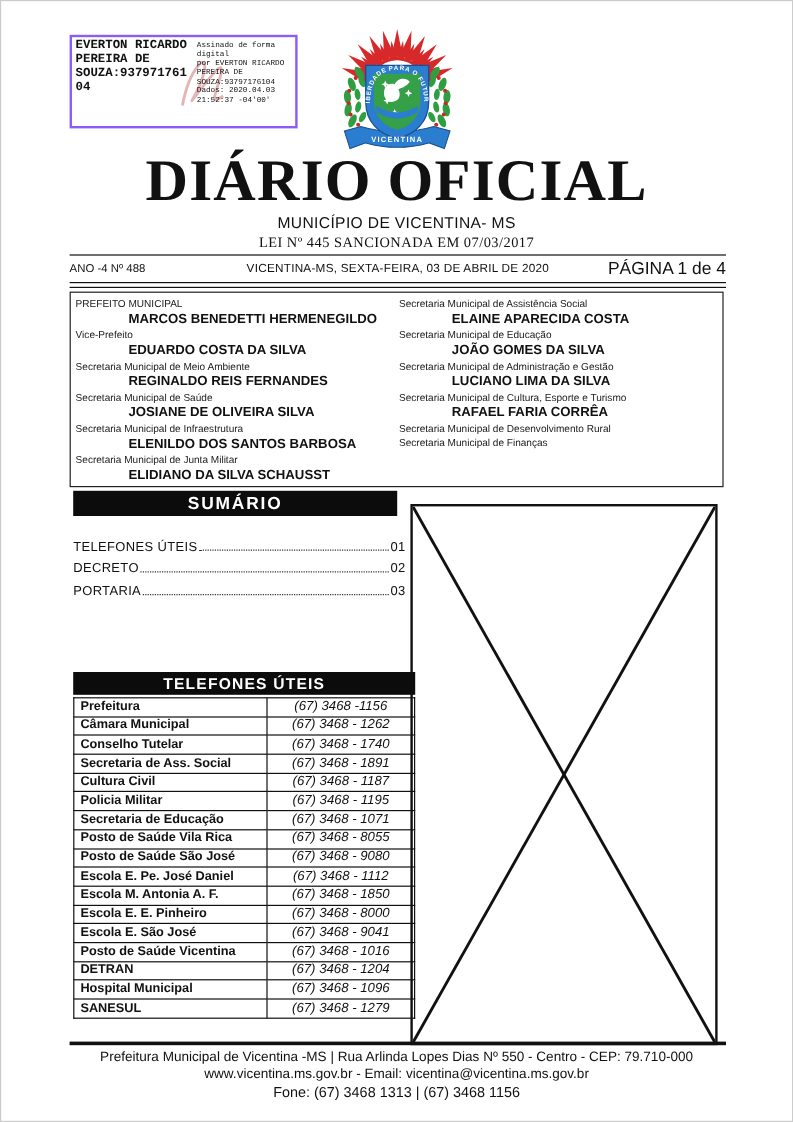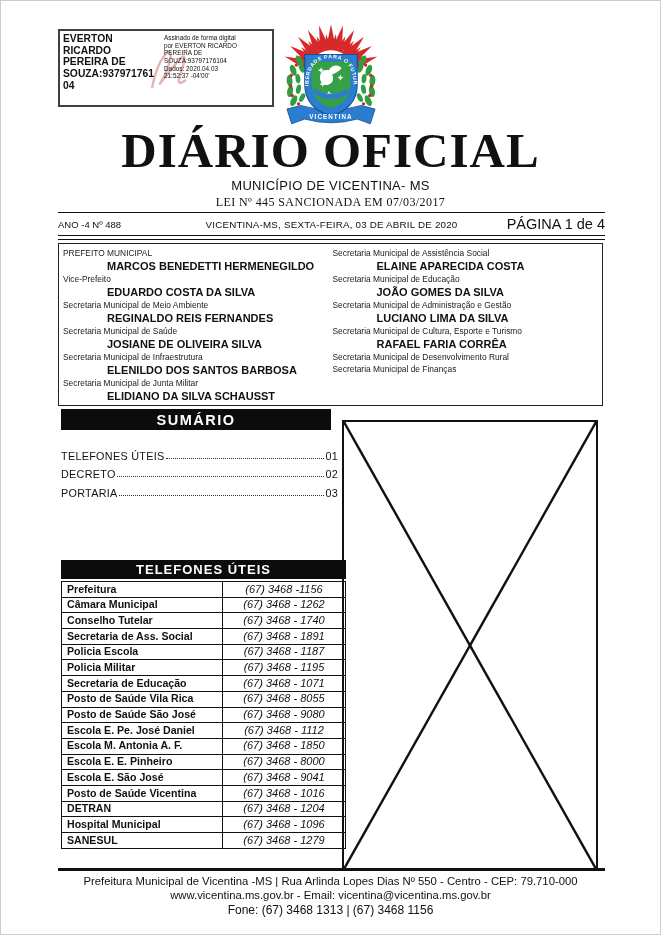--- a/index.html
+++ b/index.html
@@ -1,21 +1,21 @@
 <!DOCTYPE html>
 <html><head>
 <meta charset="utf-8">
 <style>
   html,body{margin:0;padding:0;background:#ffffff;}
   .page{position:relative;width:661px;height:935px;background:#fff;color:#111;
         font-family:"Liberation Sans",sans-serif;overflow:hidden;border:1px solid #cccccc;box-sizing:border-box;}
 
   
-  .sig-box{position:absolute;left:57px;top:28px;width:216px;height:78px;border:2px solid #404040;
-           background:#fff;display:flex;box-sizing:border-box;}
+  .sig-box{position:absolute;left:57px;top:28px;width:190px;height:78px;border:2px solid #8b5cf6;
+           background:#fff;display:flex;box-sizing:border-box;font-family:Liberation Mono, monospace;}
   .sig-holder{position:relative;z-index:1;width:99px;padding:2px 0 0 3px;font-weight:bold;
               font-size:10.3px;line-height:1.13;white-space:pre-line;}
   .sig-details{position:relative;z-index:1;flex:1;padding:3px 2px 0 2px;font-size:6.4px;
                line-height:1.2;white-space:pre-line;}
   .sig-flourish{position:absolute;left:76px;top:5px;z-index:0;}
 
   
   .crest{position:absolute;left:272px;top:20px;}
 
   
@@ -253,21 +253,21 @@
         </tr>
       <tr>
           <td class="tname">Conselho Tutelar</td>
           <td class="tphone">(67) 3468 - 1740</td>
         </tr>
       <tr>
           <td class="tname">Secretaria de Ass. Social</td>
           <td class="tphone">(67) 3468 - 1891</td>
         </tr>
       <tr>
-          <td class="tname">Policia Escola</td>
+          <td class="tname">Cultura Civil</td>
           <td class="tphone">(67) 3468 - 1187</td>
         </tr>
       <tr>
           <td class="tname">Policia Militar</td>
           <td class="tphone">(67) 3468 - 1195</td>
         </tr>
       <tr>
           <td class="tname">Secretaria de Educação</td>
           <td class="tphone">(67) 3468 - 1071</td>
         </tr>

